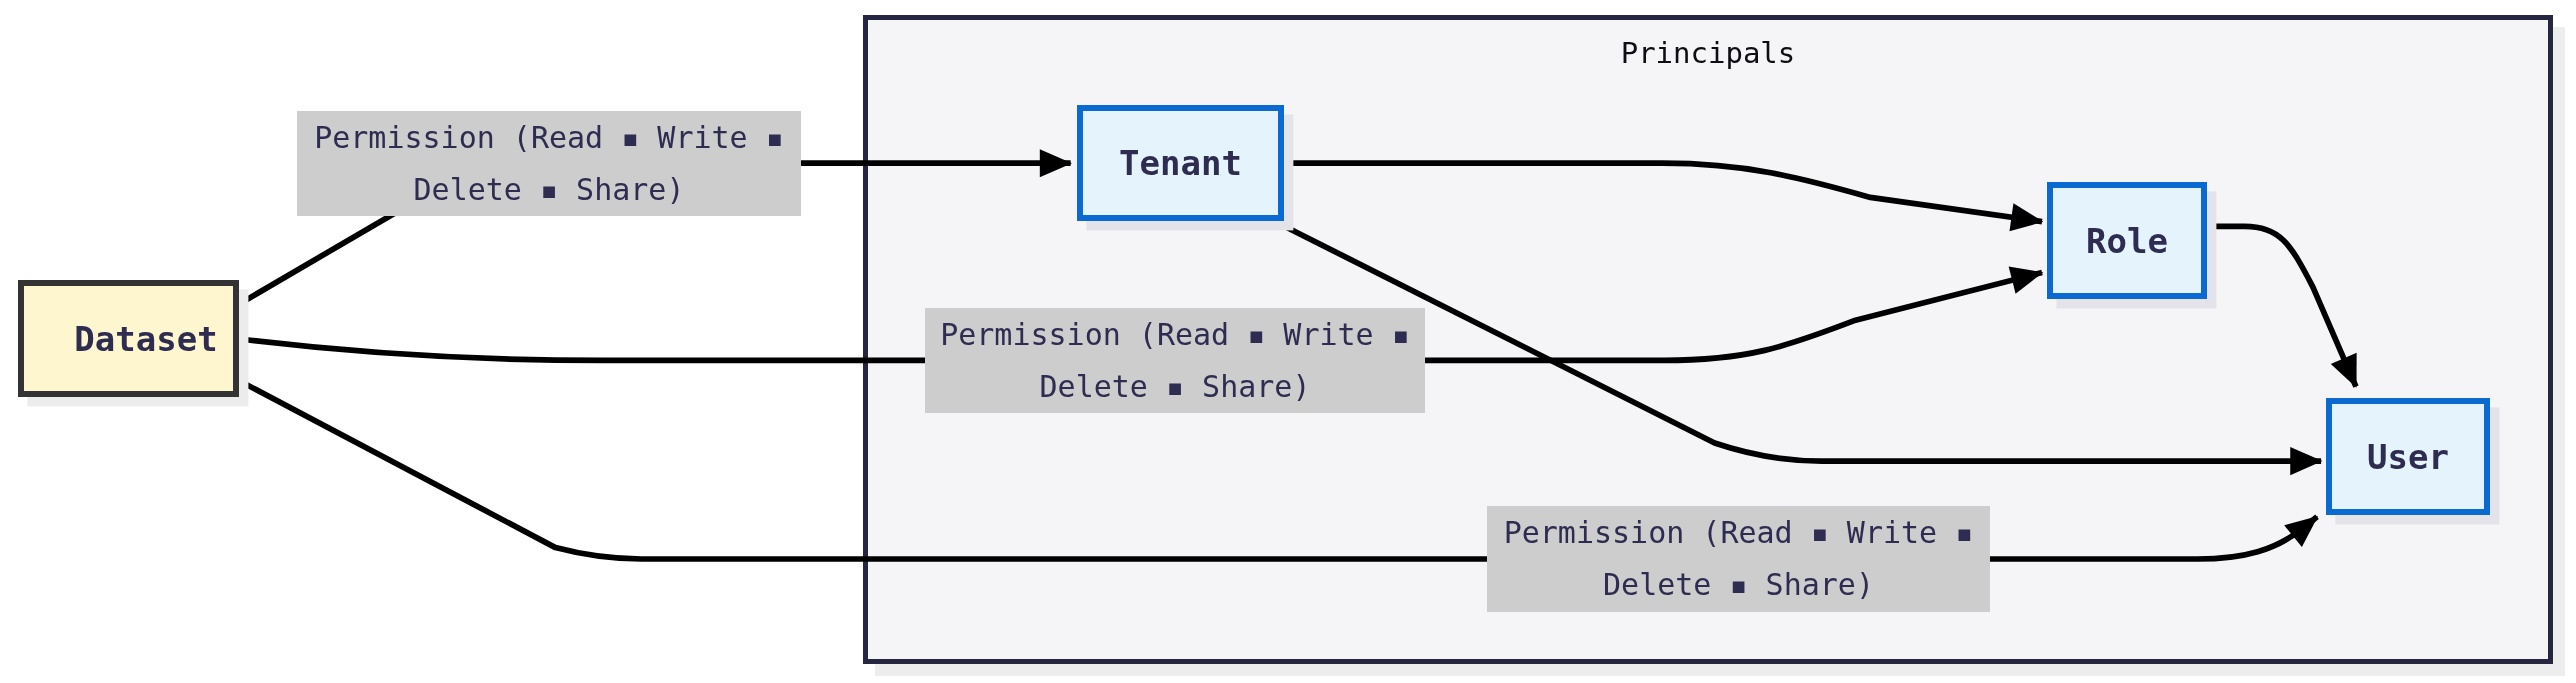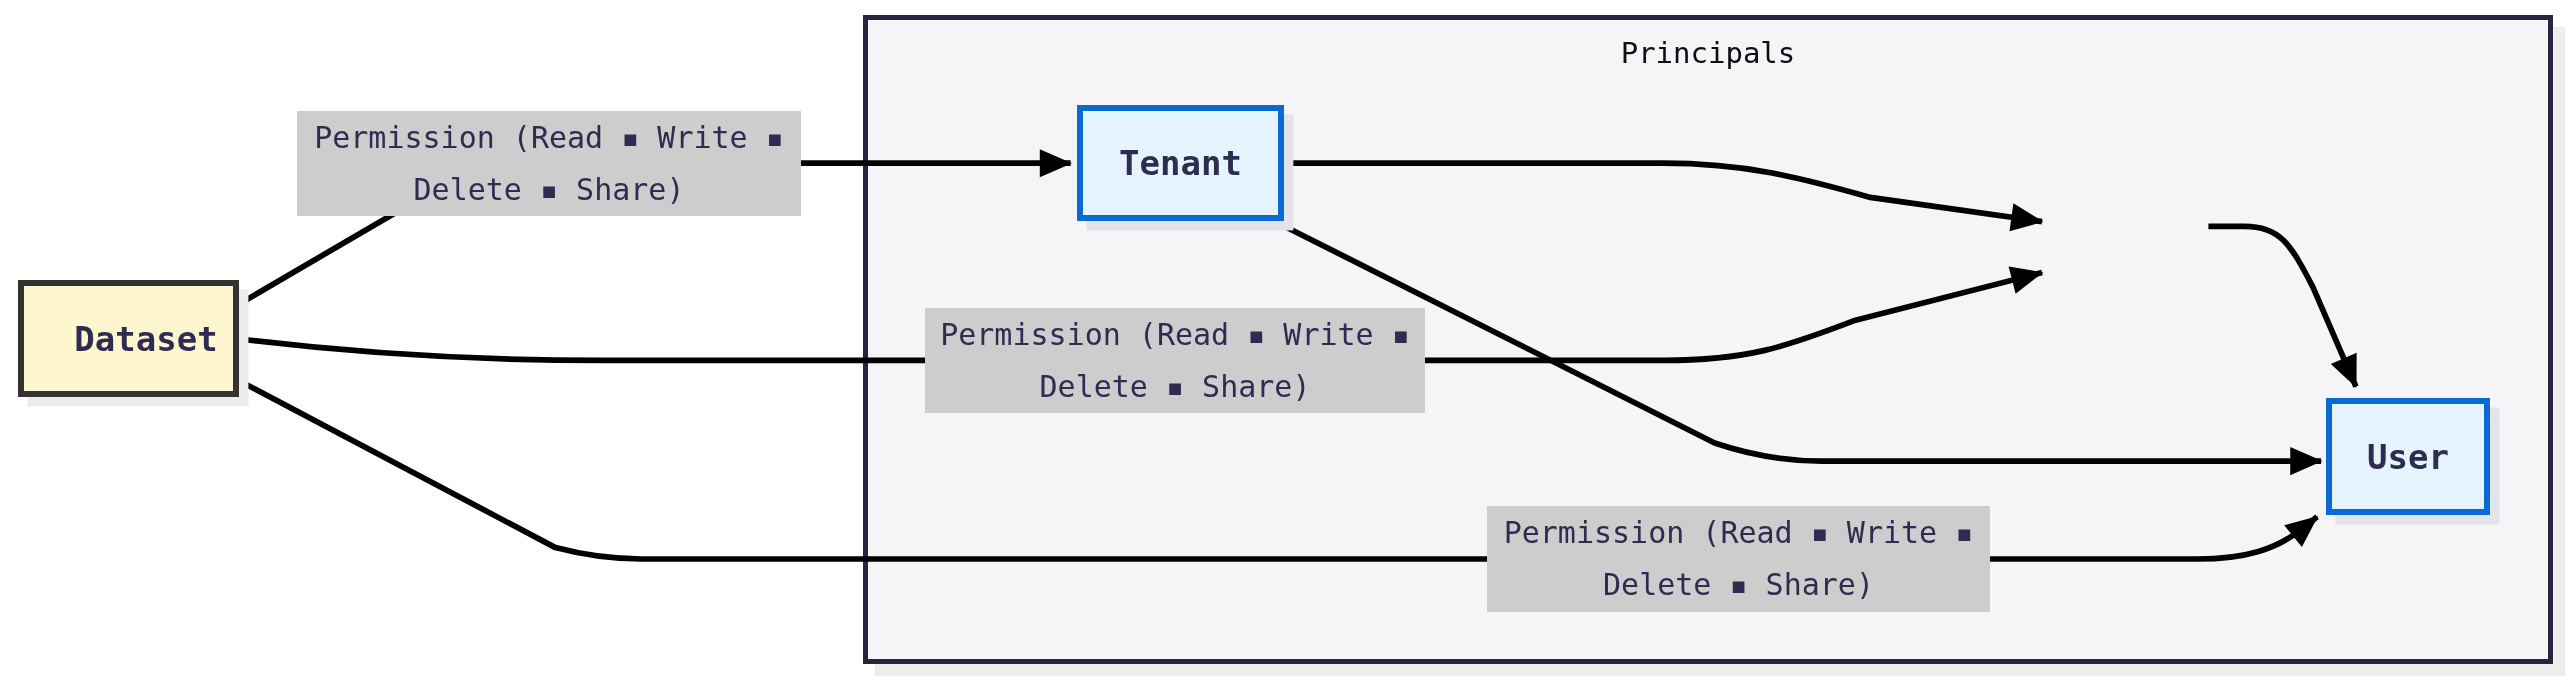--- a/index.html
+++ b/index.html
@@ -139,19 +139,22 @@
   </div>
 
   <div class="node node-dataset" style="left:18px; top:280px; width:221px; height:117px;">
     <span>Dataset</span>
   </div>
 
   <div class="node node-principal" style="left:1077px; top:105px; width:207px; height:116px;">
     <span>Tenant</span>
   </div>
 
+  <div class="node node-principal" style="left:2047px; top:182px; width:160px; height:117px;">
+    <span>Role</span>
+  </div>
 
   <div class="node node-principal" style="left:2326px; top:398px; width:164px; height:117px;align-items:center;">
     <span>User</span>
   </div>
 
 </div>
 
 
 </body></html>

